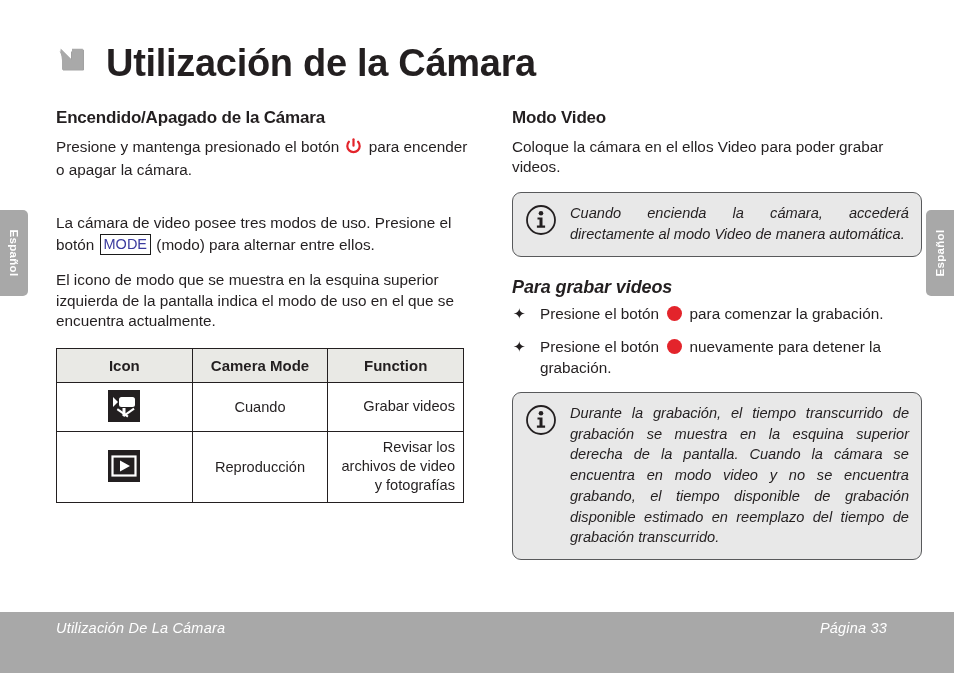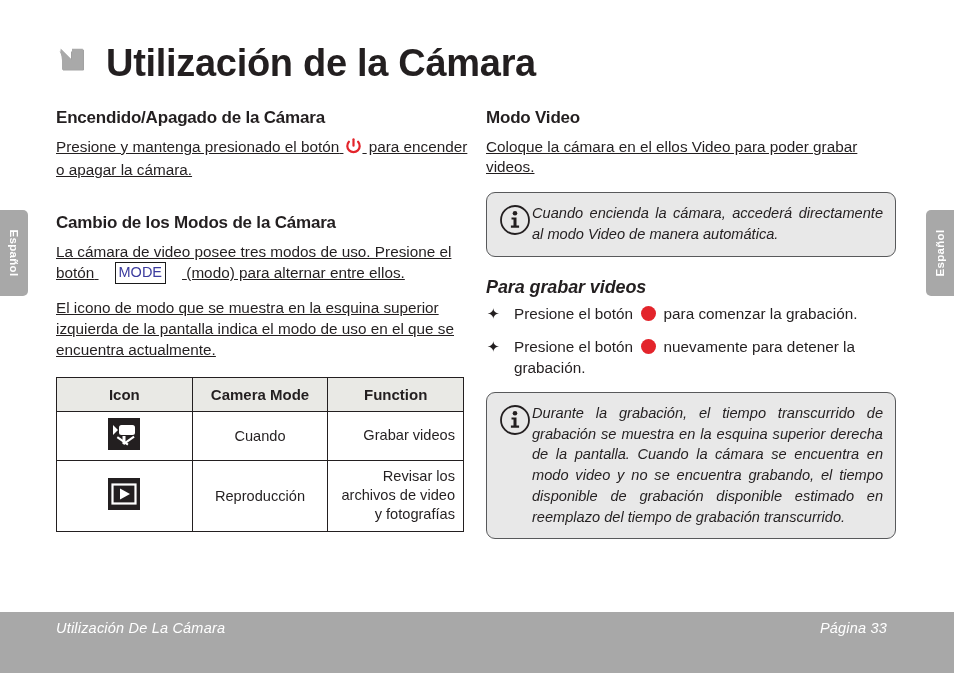--- a/index.html
+++ b/index.html
@@ -66,56 +66,55 @@
     line-height: 1;
     color: #231f20;
   }
 
   
   .col {
     position: absolute;
     top: 108px;
   }
   .col-left  { left: 56px;  width: 412px; }
-  .col-right { left: 486px; width: 414px; }
+  .col-right { left: 512px; width: 414px; }
 
   h2.section {
     font-size: 17px;
     font-weight: bold;
     margin: 0 0 9px 0;
     line-height: 1.15;
     letter-spacing: -0.2px;
   }
   h3.sub {
     font-size: 18px;
     font-weight: bold;
     font-style: italic;
     margin: 0 0 6px 0;
     letter-spacing: -0.1px;
   }
   p.body {
     font-size: 15.3px;
     line-height: 1.36;
     margin: 0 0 14px 0;
-    text-decoration: underline;
   }
   .spacer-lg { height: 18px; }
 
   
   .power-icon { vertical-align: -3px; margin: 0 2px; }
 
   
   .mode-key {
     display: inline-block;
     border: 1px solid #1a1a1a;
     color: #3b3b9e;
     font-size: 14.5px;
     line-height: 1;
     padding: 2px 3px 3px 3px;
-    margin: 0 16px;
+    margin: 0 1px;
     vertical-align: 1px;
   }
 
   
   table.modes {
     border-collapse: collapse;
     width: 408px;
     margin-top: 16px;
     table-layout: fixed;
   }
@@ -151,21 +150,21 @@
   }
   .mode-icon { display: inline-block; vertical-align: middle; }
 
   
   .note {
     background: #e8e8e8;
     border: 1px solid #58595b;
     border-radius: 9px;
     padding: 10px 12px 11px 12px;
     display: flex;
-    gap: 1px;
+    gap: 13px;
     align-items: flex-start;
     margin: 4px 4px 20px 0;
   }
   .note .info-icon { flex: 0 0 auto; margin-top: 1px; }
   .note .note-text {
     font-size: 14.6px;
     font-style: italic;
     line-height: 1.42;
     text-align: justify;
     text-align-last: left;
@@ -254,21 +253,20 @@
       <svg width="17" height="17" viewBox="0 0 20 20">
         <path d="M4.6 4.4 A 7.3 7.3 0 1 0 15.4 4.4" fill="none" stroke="#e3242b" stroke-width="2.6" stroke-linecap="round"></path>
         <line x1="10" y1="1.6" x2="10" y2="9" stroke="#e3242b" stroke-width="2.6" stroke-linecap="round"></line>
       </svg>
     </span>
     <span>para encender o apagar la cámara.</span>
   </p>
 
   <div class="spacer-lg"></div>
 
-  <h2 class="section">Cambio de los Modos de la Cámara</h2>
   <p class="body">
     <span>La cámara de video posee tres modos de uso. Presione el botón</span>
     <span class="mode-key">MODE</span>
     <span>(modo) para alternar entre ellos.</span>
   </p>
   <p class="body">El icono de modo que se muestra en la esquina superior izquierda de la pantalla indica el modo de uso en el que se encuentra actualmente.</p>
 
   <table class="modes">
     <thead>
       <tr>

